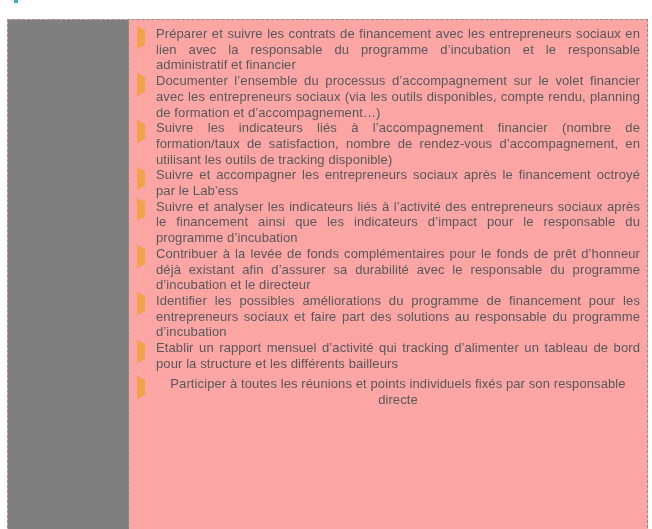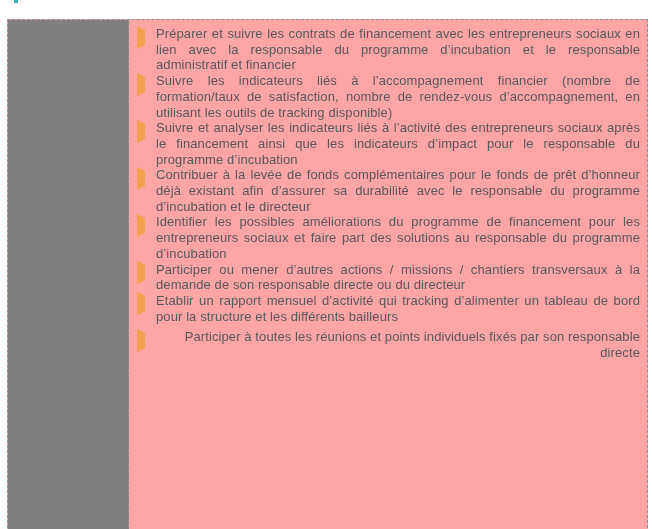--- a/index.html
+++ b/index.html
@@ -50,21 +50,21 @@
     color: #58585a;
     font-size: 13px;
     line-height: 15.7px;
     letter-spacing: 0.1px;
   }
   .item .item-text {
     flex: 1;
     text-align: justify;
   }
   .item.align-left .item-text {
-    text-align: right;
+    text-align: center;
   }
   .item.gap-before {
     margin-top: 5px;
   }
   .bullet-col {
     flex: 0 0 27px;
     box-sizing: border-box;
     padding-left: 8px;
     padding-top: 3.5px;
   }
@@ -83,47 +83,51 @@
 
 <div class="job-table">
   <div class="cell-left"></div>
   <div class="cell-right">
 
     <div class="item">
       <span class="bullet-col"><span class="tri"></span></span>
       <span class="item-text">Préparer et suivre les contrats de financement avec les entrepreneurs sociaux en lien avec la responsable du programme d’incubation et le responsable administratif et financier</span>
     </div>
 
+    <div class="item">
+      <span class="bullet-col"><span class="tri"></span></span>
+      <span class="item-text">Documenter l’ensemble du processus d’accompagnement sur le volet financier avec les entrepreneurs sociaux (via les outils disponibles, compte rendu, planning de formation et d’accompagnement…)</span>
+    </div>
 
     <div class="item">
       <span class="bullet-col"><span class="tri"></span></span>
       <span class="item-text">Suivre les indicateurs liés à l’accompagnement financier (nombre de formation/taux de satisfaction, nombre de rendez-vous d’accompagnement, en utilisant les outils de tracking disponible)</span>
     </div>
 
+    <div class="item">
+      <span class="bullet-col"><span class="tri"></span></span>
+      <span class="item-text">Suivre et accompagner les entrepreneurs sociaux après le financement octroyé par le Lab’ess</span>
+    </div>
 
 
     <div class="item">
       <span class="bullet-col"><span class="tri"></span></span>
       <span class="item-text">Suivre et analyser les indicateurs liés à l’activité des entrepreneurs sociaux après le financement ainsi que les indicateurs d’impact pour le responsable du programme d’incubation</span>
     </div>
 
     <div class="item">
       <span class="bullet-col"><span class="tri"></span></span>
       <span class="item-text">Contribuer à la levée de fonds complémentaires pour le fonds de prêt d’honneur déjà existant afin d’assurer sa durabilité avec le responsable du programme d’incubation et le directeur</span>
     </div>
 
     <div class="item">
       <span class="bullet-col"><span class="tri"></span></span>
       <span class="item-text">Identifier les possibles améliorations du programme de financement pour les entrepreneurs sociaux et faire part des solutions au responsable du programme d’incubation</span>
     </div>
 
-    <div class="item">
-      <span class="bullet-col"><span class="tri"></span></span>
-      <span class="item-text">Participer ou mener d’autres actions / missions / chantiers transversaux à la demande de son responsable directe ou du directeur</span>
-    </div>
 
     <div class="item">
       <span class="bullet-col"><span class="tri"></span></span>
       <span class="item-text">Etablir un rapport mensuel d’activité qui tracking d’alimenter un tableau de bord pour la structure et les différents bailleurs</span>
     </div>
 
     <div class="item align-left gap-before">
       <span class="bullet-col"><span class="tri"></span></span>
       <span class="item-text">Participer à toutes les réunions et points individuels fixés par son responsable directe</span>
     </div>

